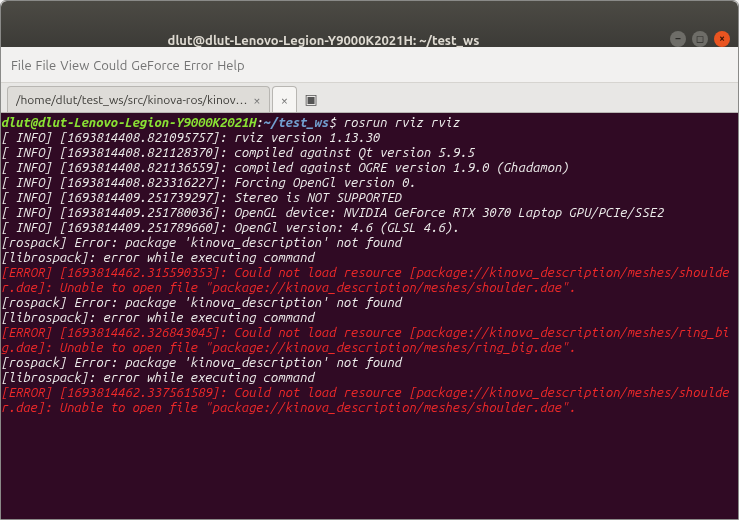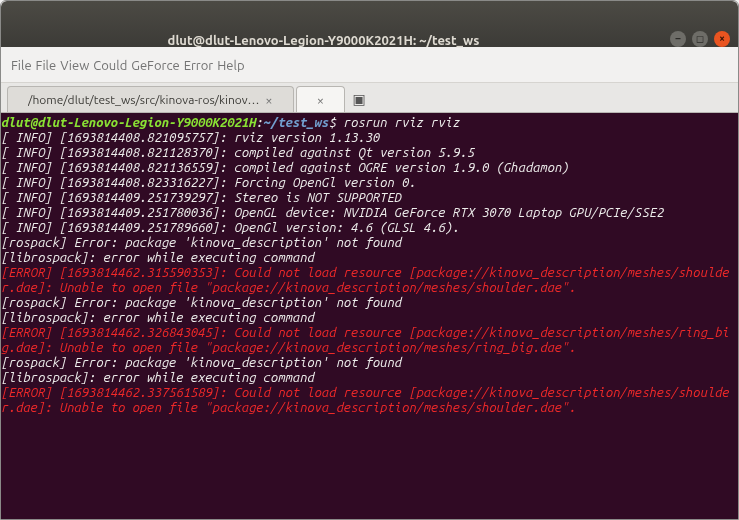--- a/index.html
+++ b/index.html
@@ -50,21 +50,21 @@
     background: #e8e7e5;
     display: flex;
     align-items: stretch;
     padding: 3px 6px 0 6px;
     gap: 2px;
     border-bottom: 1px solid #b8b6b2;
   }
   .tab {
     display: flex;
     align-items: center;
-    padding: 0 20px;
+    padding: 0 8px;
     font-size: 12px;
     color: #3c3b37;
     background: #dedcd8;
     border: 1px solid #b8b6b2;
     border-bottom: none;
     border-radius: 4px 4px 0 0;
     max-width: 330px;
     gap: 6px;
   }
   .tab.active { background: #f6f5f3; }

